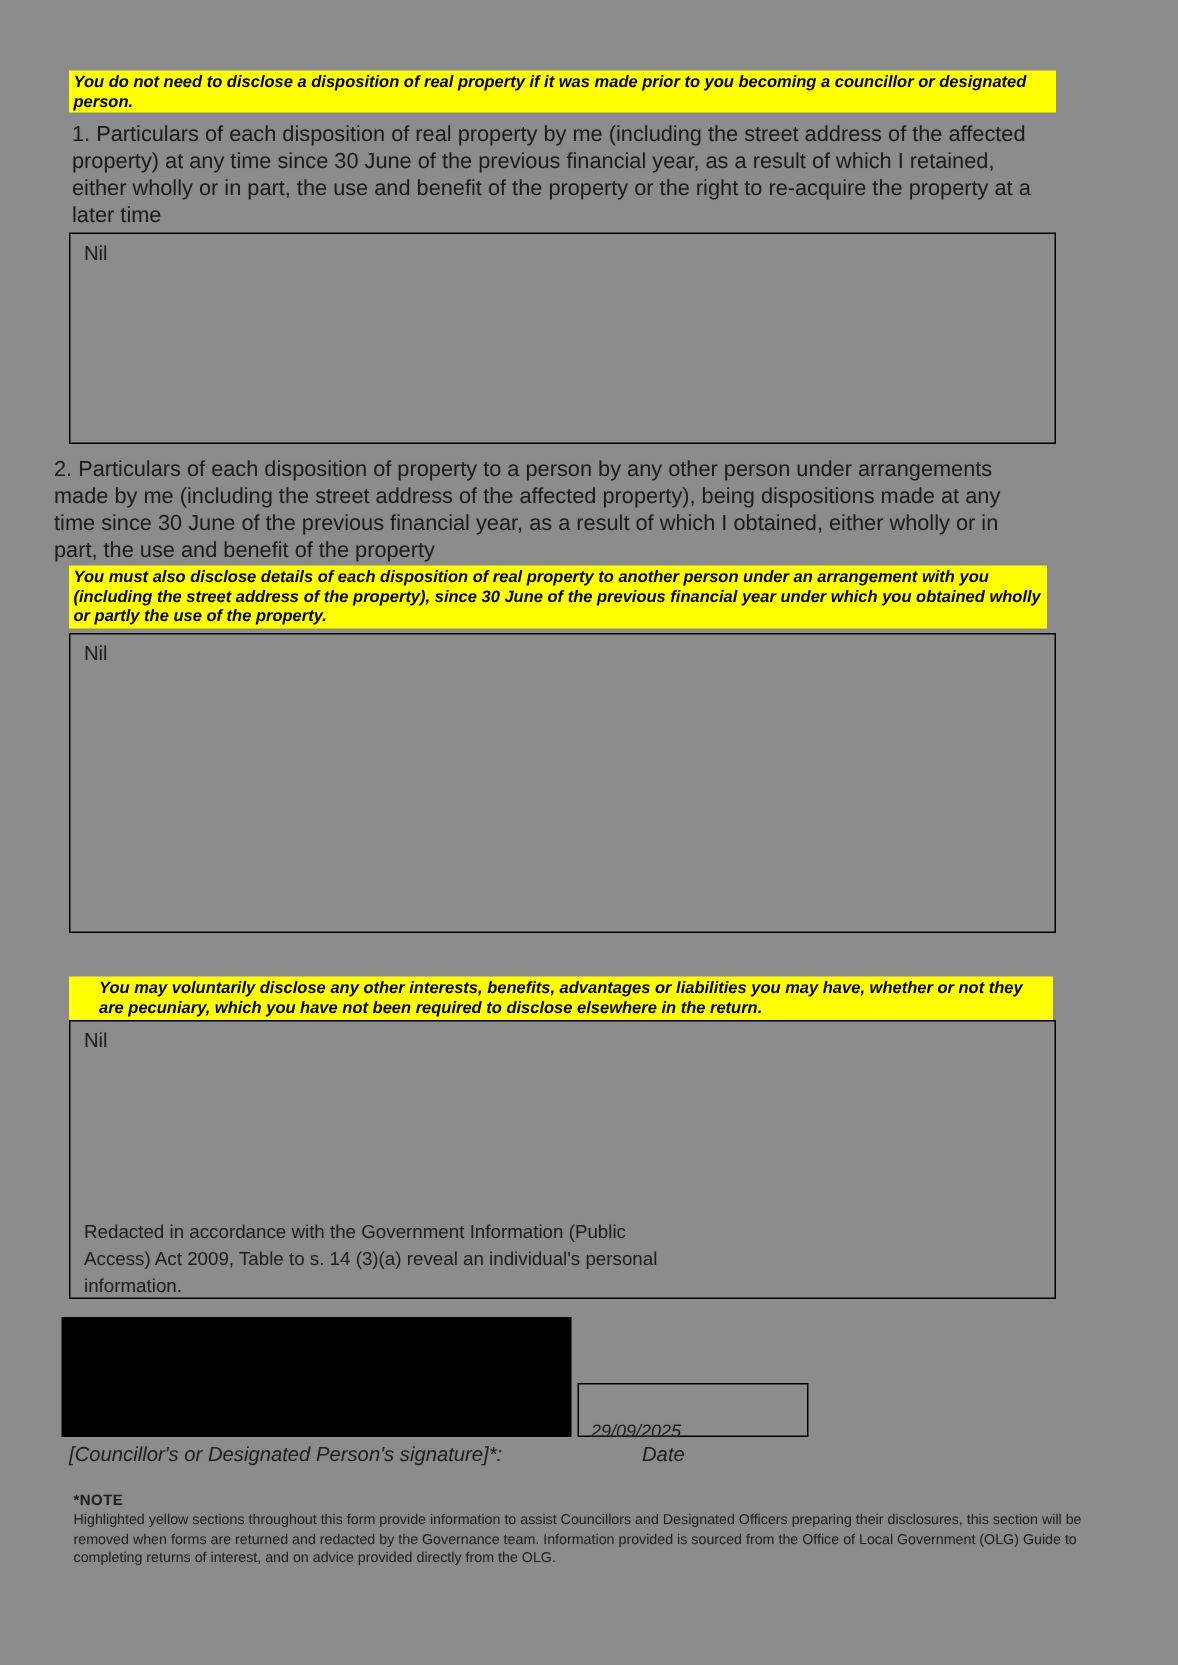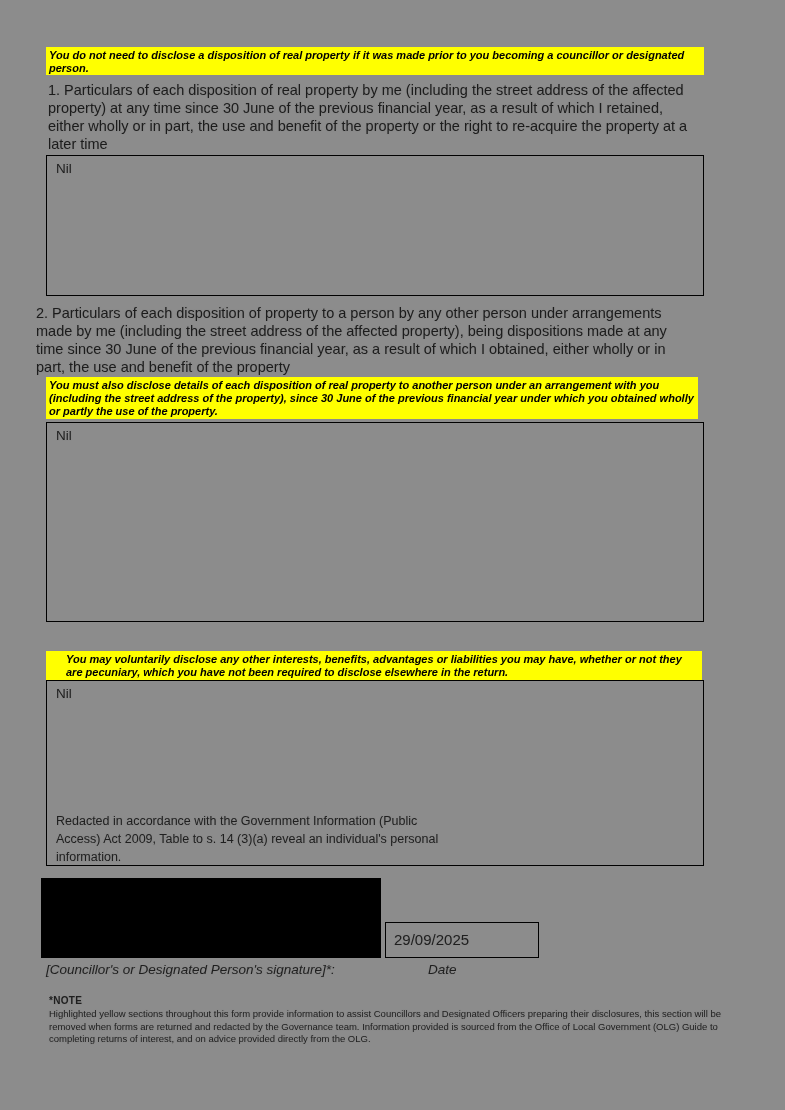--- a/index.html
+++ b/index.html
@@ -118,22 +118,23 @@
   }
   #date-box {
     position: absolute;
     left: 385px; top: 922px; width: 154px; height: 36px;
     border: 1.5px solid #000;
     background: #8c8c8c;
     box-sizing: border-box;
   }
   #date-box .val {
     position: absolute;
-    left: 8px; top: 8px;
-    font-size: 15px;
+    left: 8px; top: 24px;
+    font-size: 12px;
+    font-style: italic;
     color: #1f1f1f;
     text-shadow: 0 0 1px rgba(120,120,120,0.6);
   }
   #sig-caption {
     position: absolute;
     left: 46px; top: 962px; width: 500px;
     font-size: 13.5px;
     font-style: italic;
     color: #1f1f1f;
     text-shadow: 0 0 1px rgba(120,120,120,0.6);

